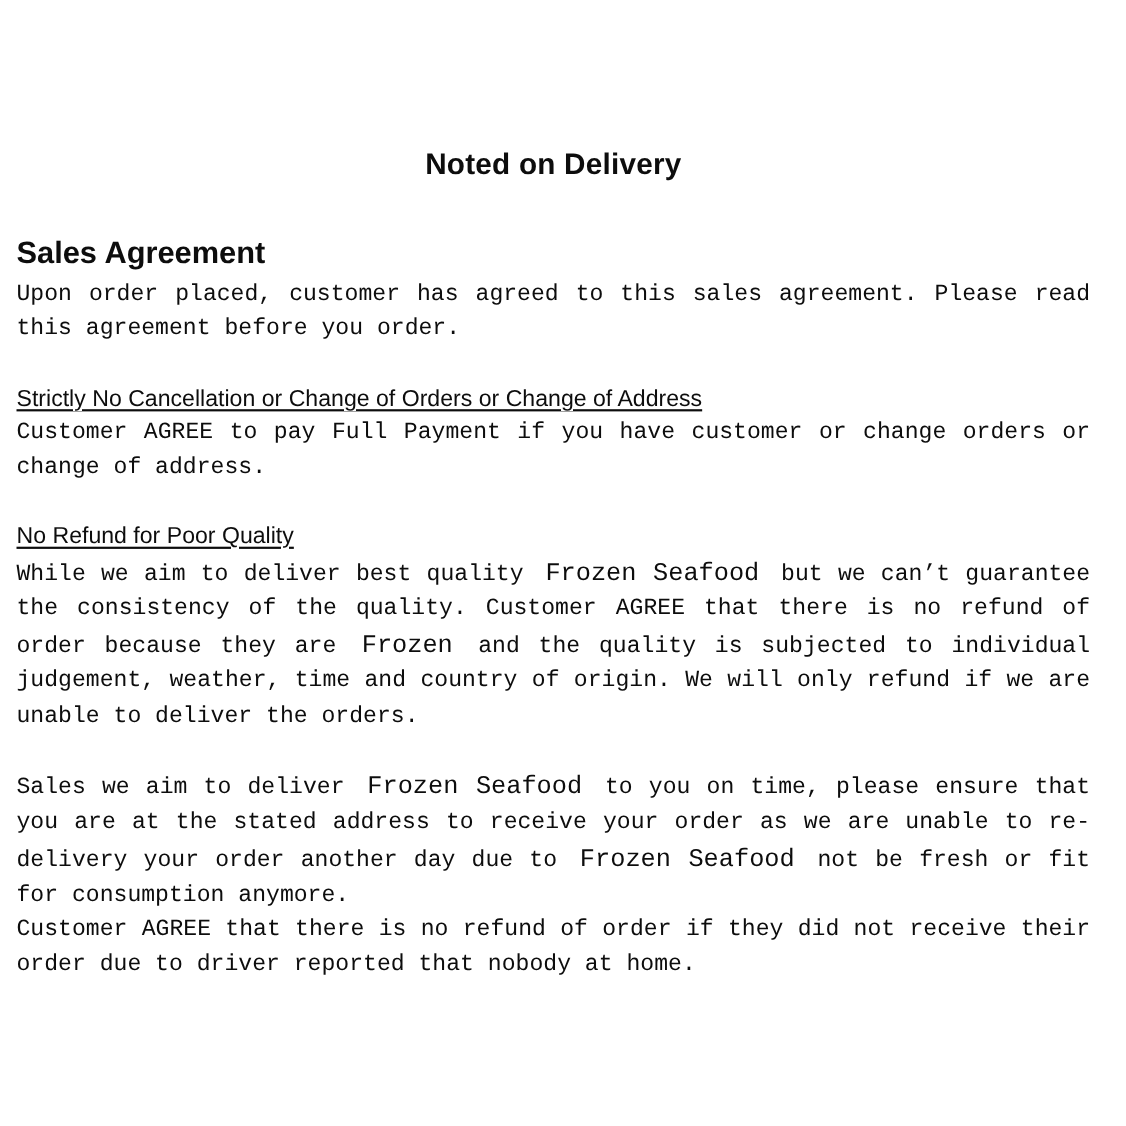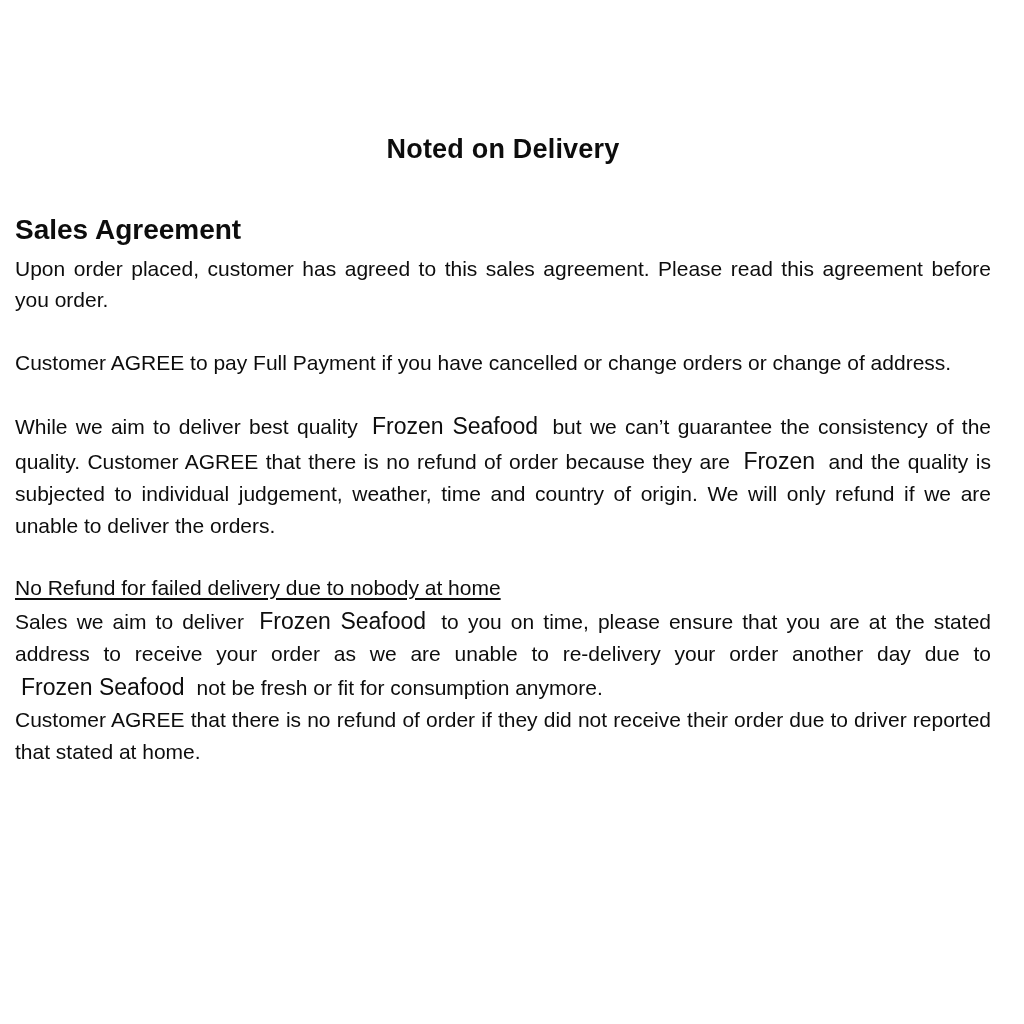--- a/index.html
+++ b/index.html
@@ -43,46 +43,48 @@
     text-decoration: underline;
     text-decoration-thickness: 2px;
     text-underline-offset: 3px;
   }
   .body-paragraph {
     margin: 0;
     font-size: 21px;
     font-weight: 400;
     line-height: 1.5;
     text-align: justify;
+    font-family: Liberation Mono, monospace;
   }
   .product-term {
     font-size: 23px;
     padding: 0 6px;
     white-space: nowrap;
   }
 </style>
 </head>
 <body>
 
 <div class="page">
 
   <h1 class="doc-title">Noted on Delivery</h1>
 
   <section class="doc-section">
     <h2 class="section-heading-bold">Sales Agreement</h2>
     <p class="body-paragraph"><span>Upon order placed, customer has agreed to this sales agreement. Please read this agreement before you order.</span></p>
   </section>
 
   <section class="doc-section">
-    <p class="body-paragraph"><span>Customer AGREE to pay Full Payment if you have cancelled or change orders or change of address.</span></p>
+    <h2 class="section-heading-underline">Strictly No Cancellation or Change of Orders or Change of Address</h2>
+    <p class="body-paragraph"><span>Customer AGREE to pay Full Payment if you have customer or change orders or change of address.</span></p>
   </section>
 
   <section class="doc-section">
+    <h2 class="section-heading-underline">No Refund for Poor Quality</h2>
     <p class="body-paragraph"><span>While we aim to deliver best quality</span> <span class="product-term">Frozen Seafood</span> <span>but we can’t guarantee the consistency of the quality. Customer AGREE that there is no refund of order because they are</span> <span class="product-term">Frozen</span> <span>and the quality is subjected to individual judgement, weather, time and country of origin. We will only refund if we are unable to deliver the orders.</span></p>
   </section>
 
   <section class="doc-section">
-    <h2 class="section-heading-underline">No Refund for failed delivery due to nobody at home</h2>
     <p class="body-paragraph"><span>Sales we aim to deliver</span> <span class="product-term">Frozen Seafood</span> <span>to you on time, please ensure that you are at the stated address to receive your order as we are unable to re-delivery your order another day due to</span> <span class="product-term">Frozen Seafood</span> <span>not be fresh or fit for consumption anymore.</span></p>
-    <p class="body-paragraph"><span>Customer AGREE that there is no refund of order if they did not receive their order due to driver reported that stated at home.</span></p>
+    <p class="body-paragraph"><span>Customer AGREE that there is no refund of order if they did not receive their order due to driver reported that nobody at home.</span></p>
   </section>
 
 </div>
 
 </body></html>

